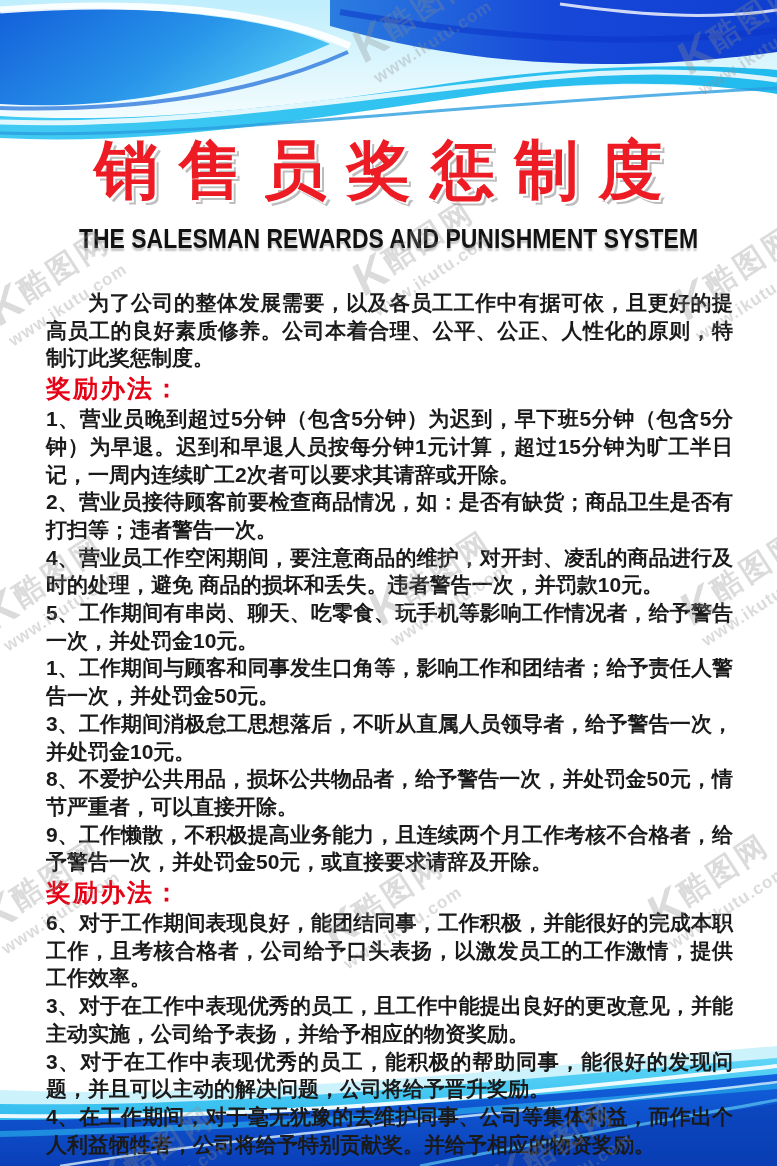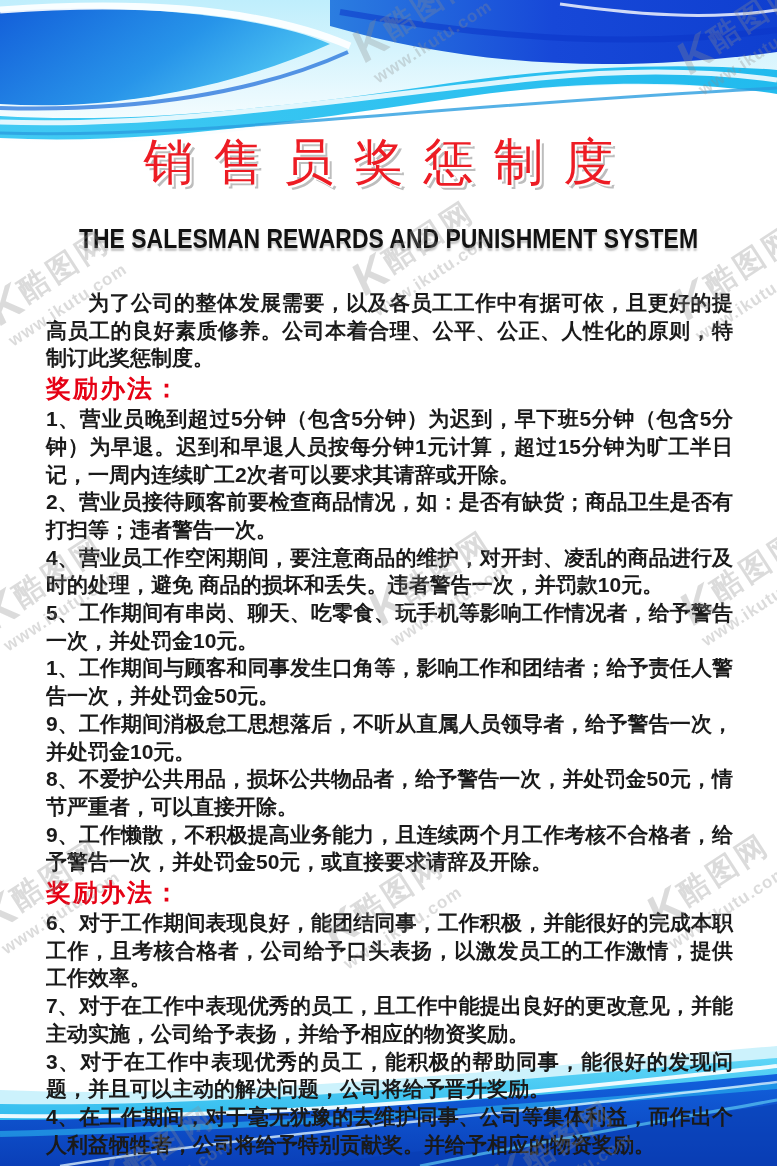--- a/index.html
+++ b/index.html
@@ -11,21 +11,21 @@
     overflow:hidden;
     font-family:"Liberation Sans","DejaVu Sans",sans-serif;
   }
   
   .wave-top{position:absolute;top:0;left:0;width:777px;height:165px;z-index:1;}
   .wave-bottom{position:absolute;bottom:0;left:0;width:777px;height:150px;z-index:1;}
   
   .title{
     position:absolute;top:134px;left:0;width:777px;z-index:2;
     text-align:center;
-    font-size:50px;line-height:1.15;font-weight:normal;
+    font-size:64px;line-height:1.15;font-weight:bold;
     color:var(--title_red,#ed1c24);
     letter-spacing:20px;
     text-shadow:2px 2px 0 #ffffff,4px 4px 0 #bdbdbd;
     white-space:nowrap;
   }
   .subtitle{
     position:absolute;top:223px;left:0;width:777px;z-index:2;
     text-align:center;
     font-size:28px;font-weight:bold;color:#121212;
     transform:scaleX(0.82);transform-origin:center;
@@ -125,27 +125,27 @@
 
   <div class="content">
     <p class="intro">为了公司的整体发展需要，以及各员工工作中有据可依，且更好的提高员工的良好素质修养。公司本着合理、公平、公正、人性化的原则，特制订此奖惩制度。</p>
 
     <p class="sec-heading">奖励办法：</p>
     <p>1、营业员晚到超过5分钟（包含5分钟）为迟到，早下班5分钟（包含5分钟）为早退。迟到和早退人员按每分钟1元计算，超过15分钟为旷工半日记，一周内连续旷工2次者可以要求其请辞或开除。</p>
     <p>2、营业员接待顾客前要检查商品情况，如：是否有缺货；商品卫生是否有打扫等；违者警告一次。</p>
     <p>4、营业员工作空闲期间，要注意商品的维护，对开封、凌乱的商品进行及时的处理，避免 商品的损坏和丢失。违者警告一次，并罚款10元。</p>
     <p>5、工作期间有串岗、聊天、吃零食、玩手机等影响工作情况者，给予警告一次，并处罚金10元。</p>
     <p>1、工作期间与顾客和同事发生口角等，影响工作和团结者；给予责任人警告一次，并处罚金50元。</p>
-    <p>9、工作期间消极怠工思想落后，不听从直属人员领导者，给予警告一次，并处罚金10元。</p>
+    <p>3、工作期间消极怠工思想落后，不听从直属人员领导者，给予警告一次，并处罚金10元。</p>
     <p>8、不爱护公共用品，损坏公共物品者，给予警告一次，并处罚金50元，情节严重者，可以直接开除。</p>
     <p>9、工作懒散，不积极提高业务能力，且连续两个月工作考核不合格者，给予警告一次，并处罚金50元，或直接要求请辞及开除。</p>
 
     <p class="sec-heading">奖励办法：</p>
     <p>6、对于工作期间表现良好，能团结同事，工作积极，并能很好的完成本职工作，且考核合格者，公司给予口头表扬，以激发员工的工作激情，提供工作效率。</p>
-    <p>7、对于在工作中表现优秀的员工，且工作中能提出良好的更改意见，并能主动实施，公司给予表扬，并给予相应的物资奖励。</p>
+    <p>3、对于在工作中表现优秀的员工，且工作中能提出良好的更改意见，并能主动实施，公司给予表扬，并给予相应的物资奖励。</p>
     <p>3、对于在工作中表现优秀的员工，能积极的帮助同事，能很好的发现问题，并且可以主动的解决问题，公司将给予晋升奖励。</p>
     <p>4、在工作期间，对于毫无犹豫的去维护同事、公司等集体利益，而作出个人利益牺牲者，公司将给予特别贡献奖。并给予相应的物资奖励。</p>
   </div>
 
   <div class="wm" style="left:420px;top:22px">
     <div class="wm-row">
         <span class="wm-k">K</span>
         <span class="wm-name">酷图网</span>
       </div>
     <div class="wm-url">www.ikutu.com</div>

